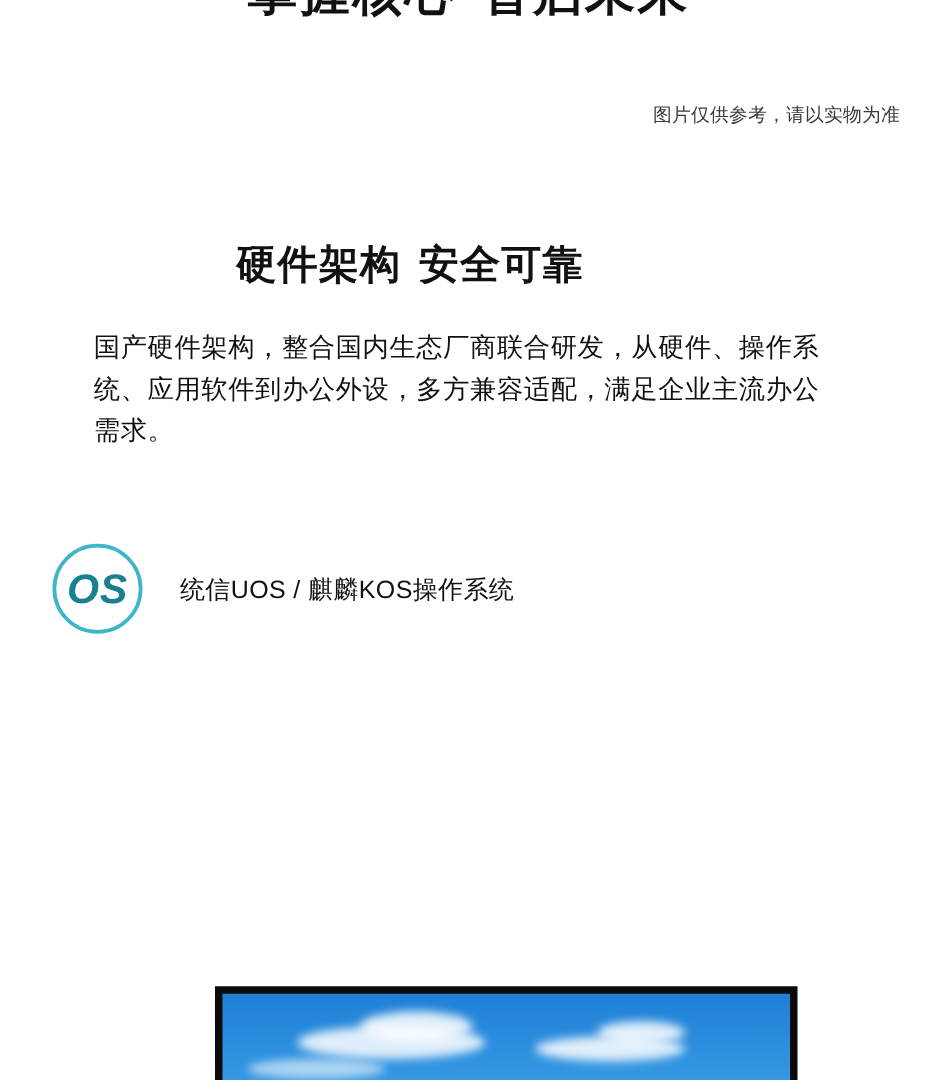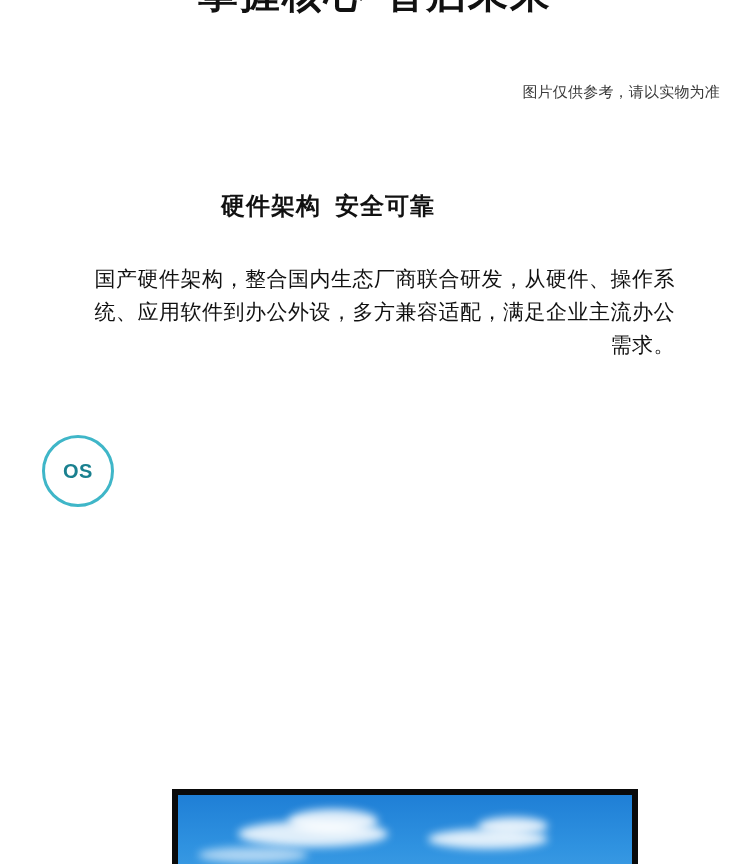--- a/index.html
+++ b/index.html
@@ -44,37 +44,37 @@
     letter-spacing: 0.2px;
   }
 
   
   .section-title {
     position: absolute;
     top: 190px;
     left: 0;
     width: 656px;
     text-align: center;
-    font-size: 24px;
+    font-size: 32px;
     font-weight: bold;
     letter-spacing: 1px;
     color: #111111;
   }
   .section-title .gap {
     display: inline-block;
     width: 14px;
   }
 
   
   .section-desc {
     position: absolute;
     top: 262px;
     left: 75px;
     width: 600px;
-    text-align: right;
+    text-align: left;
     font-size: 21px;
     line-height: 33px;
     color: #111111;
     letter-spacing: 0.5px;
   }
 
   
   .features {
     position: absolute;
     top: 418px;
@@ -108,24 +108,25 @@
   
   .icon-os {
     width: 72px;
     height: 72px;
     border: 3px solid #3fb6c8;
     border-radius: 50%;
     box-sizing: border-box;
     display: flex;
     align-items: center;
     justify-content: center;
-    font-size: 20px;
+    font-size: 33px;
     font-weight: bold;
     color: #19808f;
     letter-spacing: 0.5px;
+    font-style: italic;
   }
 
   
   .icon-apps {
     position: relative;
     width: 72px;
     height: 72px;
   }
   .icon-apps .sq {
     position: absolute;
@@ -232,20 +233,23 @@
 </div>
 
 <div class="section-desc">国产硬件架构，整合国内生态厂商联合研发，从硬件、操作系统、应用软件到办公外设，多方兼容适配，满足企业主流办公需求。</div>
 
 <div class="features">
 
   <div class="feature-row">
     <div class="feature-icon">
       <div class="icon-os">OS</div>
     </div>
+    <div class="feature-text">
+      <span>统信UOS / 麒麟KOS操作系统</span><sup></sup>
+    </div>
   </div>
 
 
 
 </div>
 
 <div class="monitor">
   <div class="monitor-screen">
     <span class="cloud c1"></span>
     <span class="cloud c2"></span>

